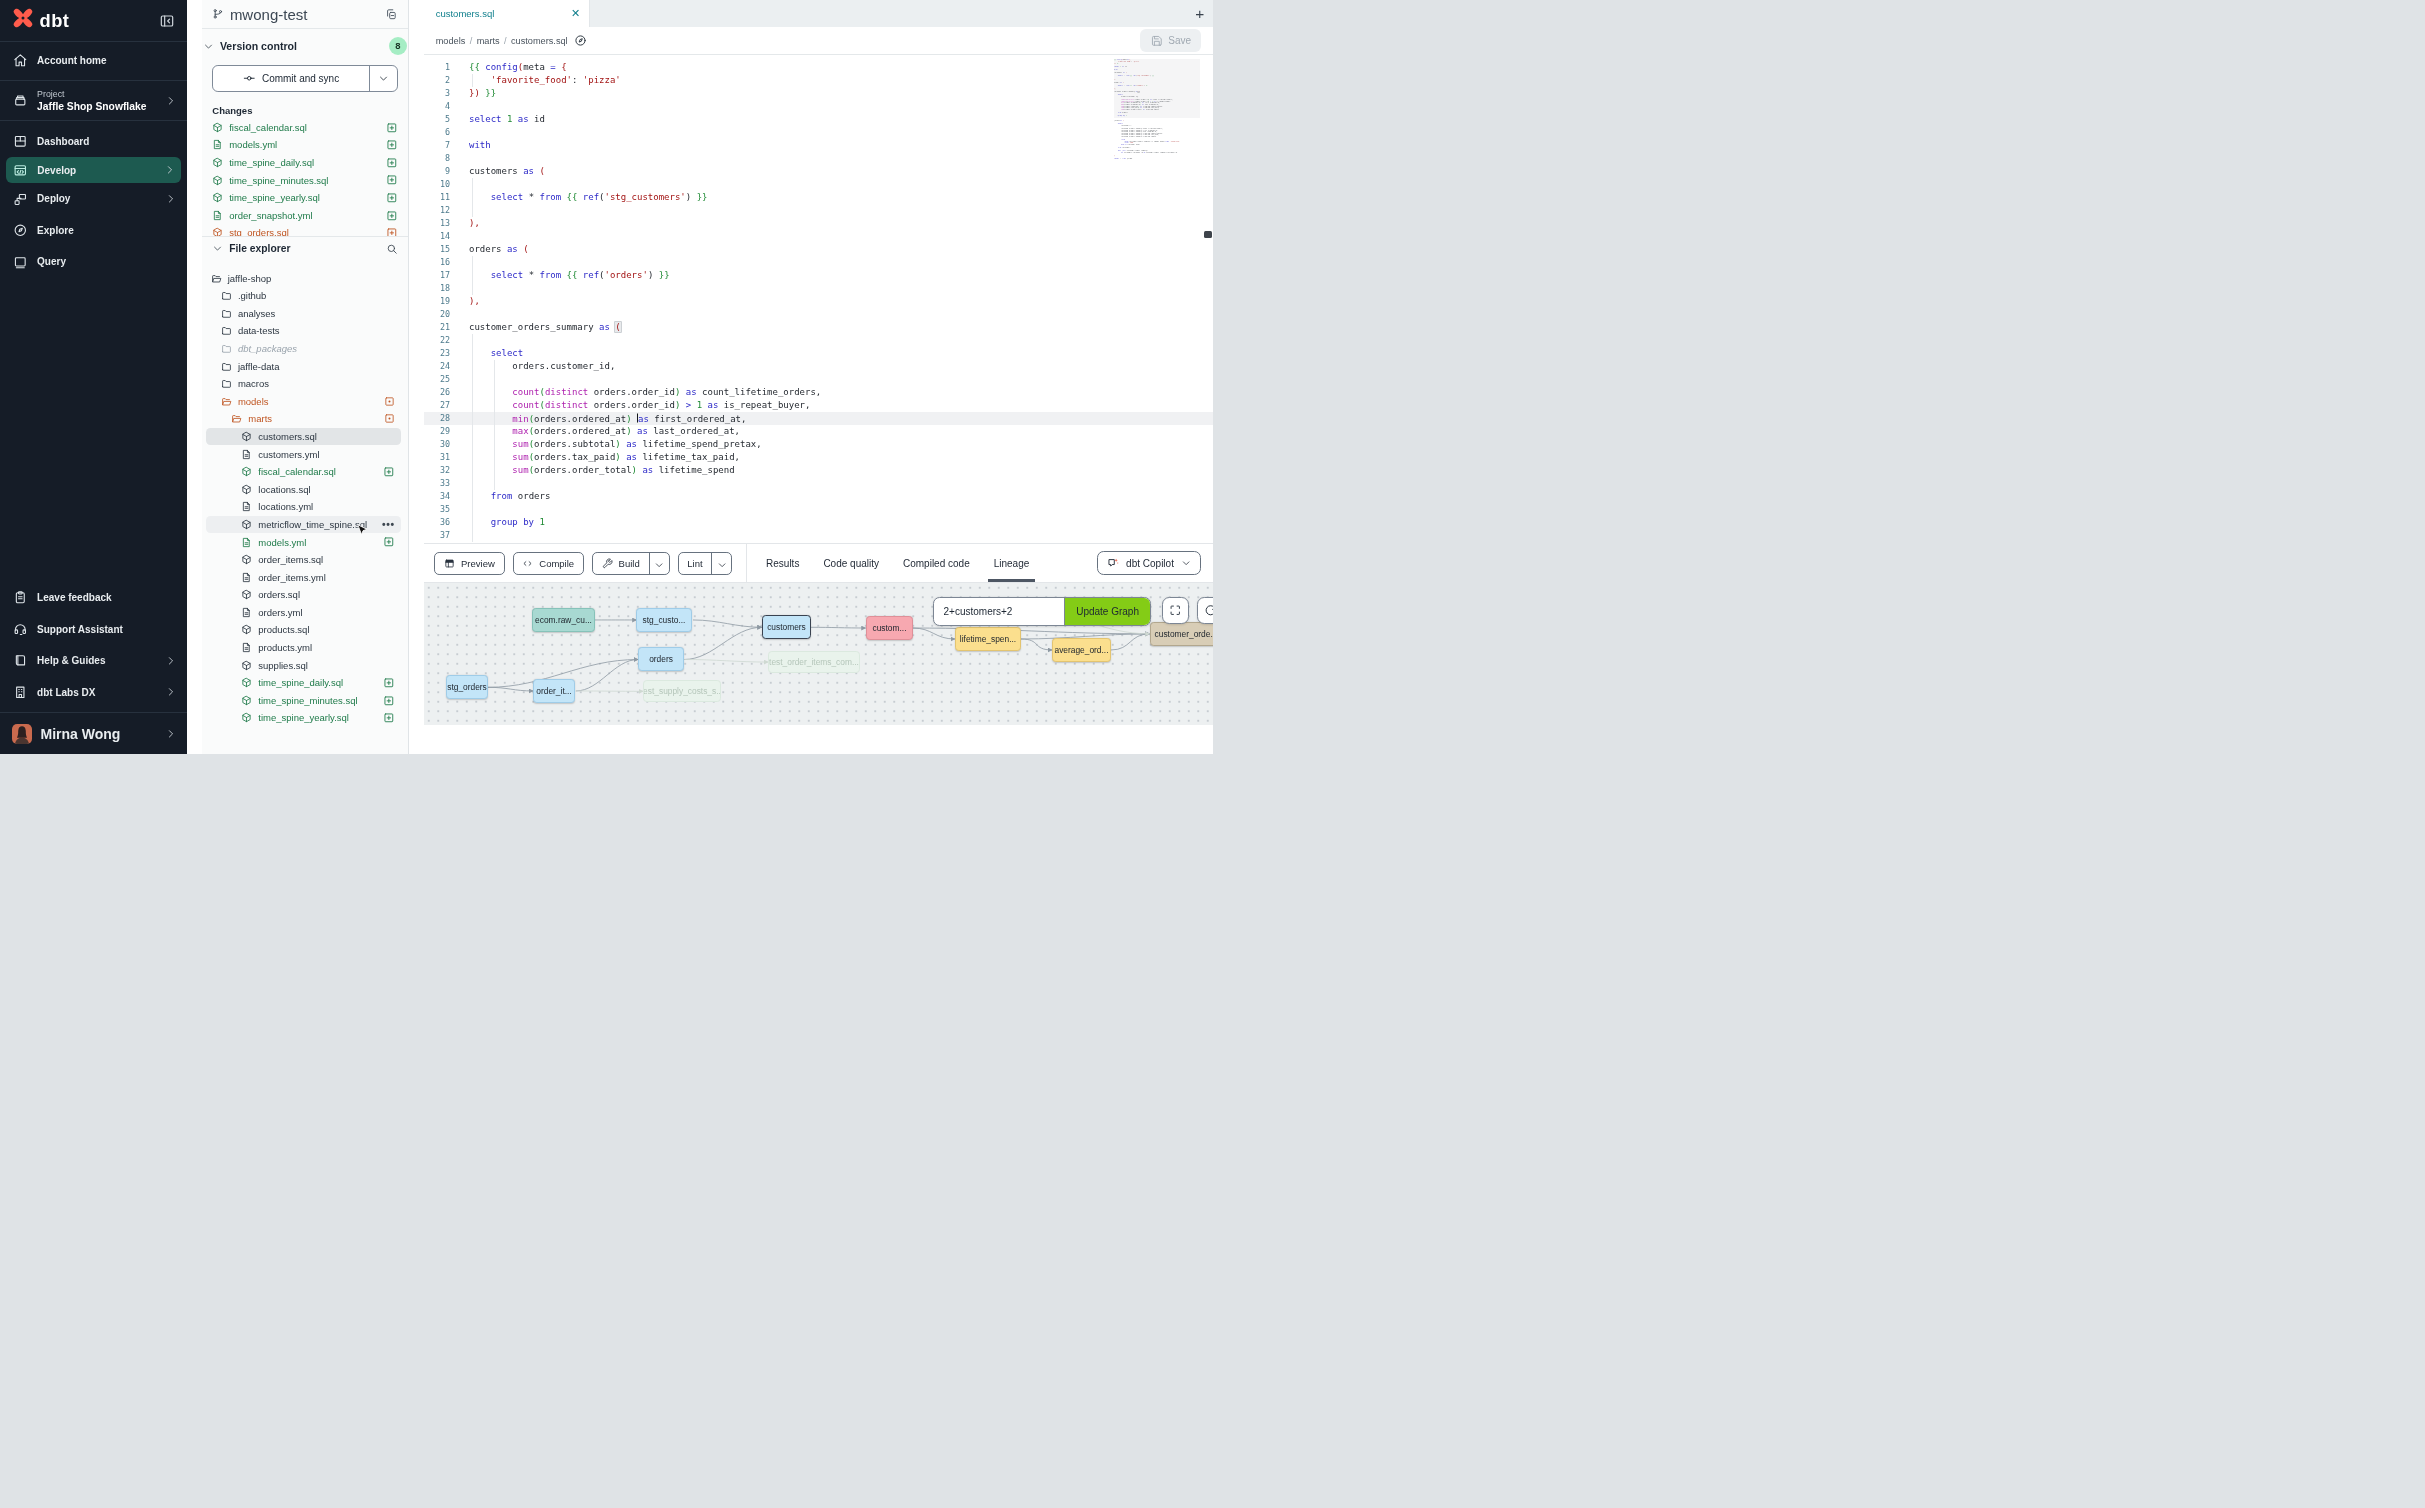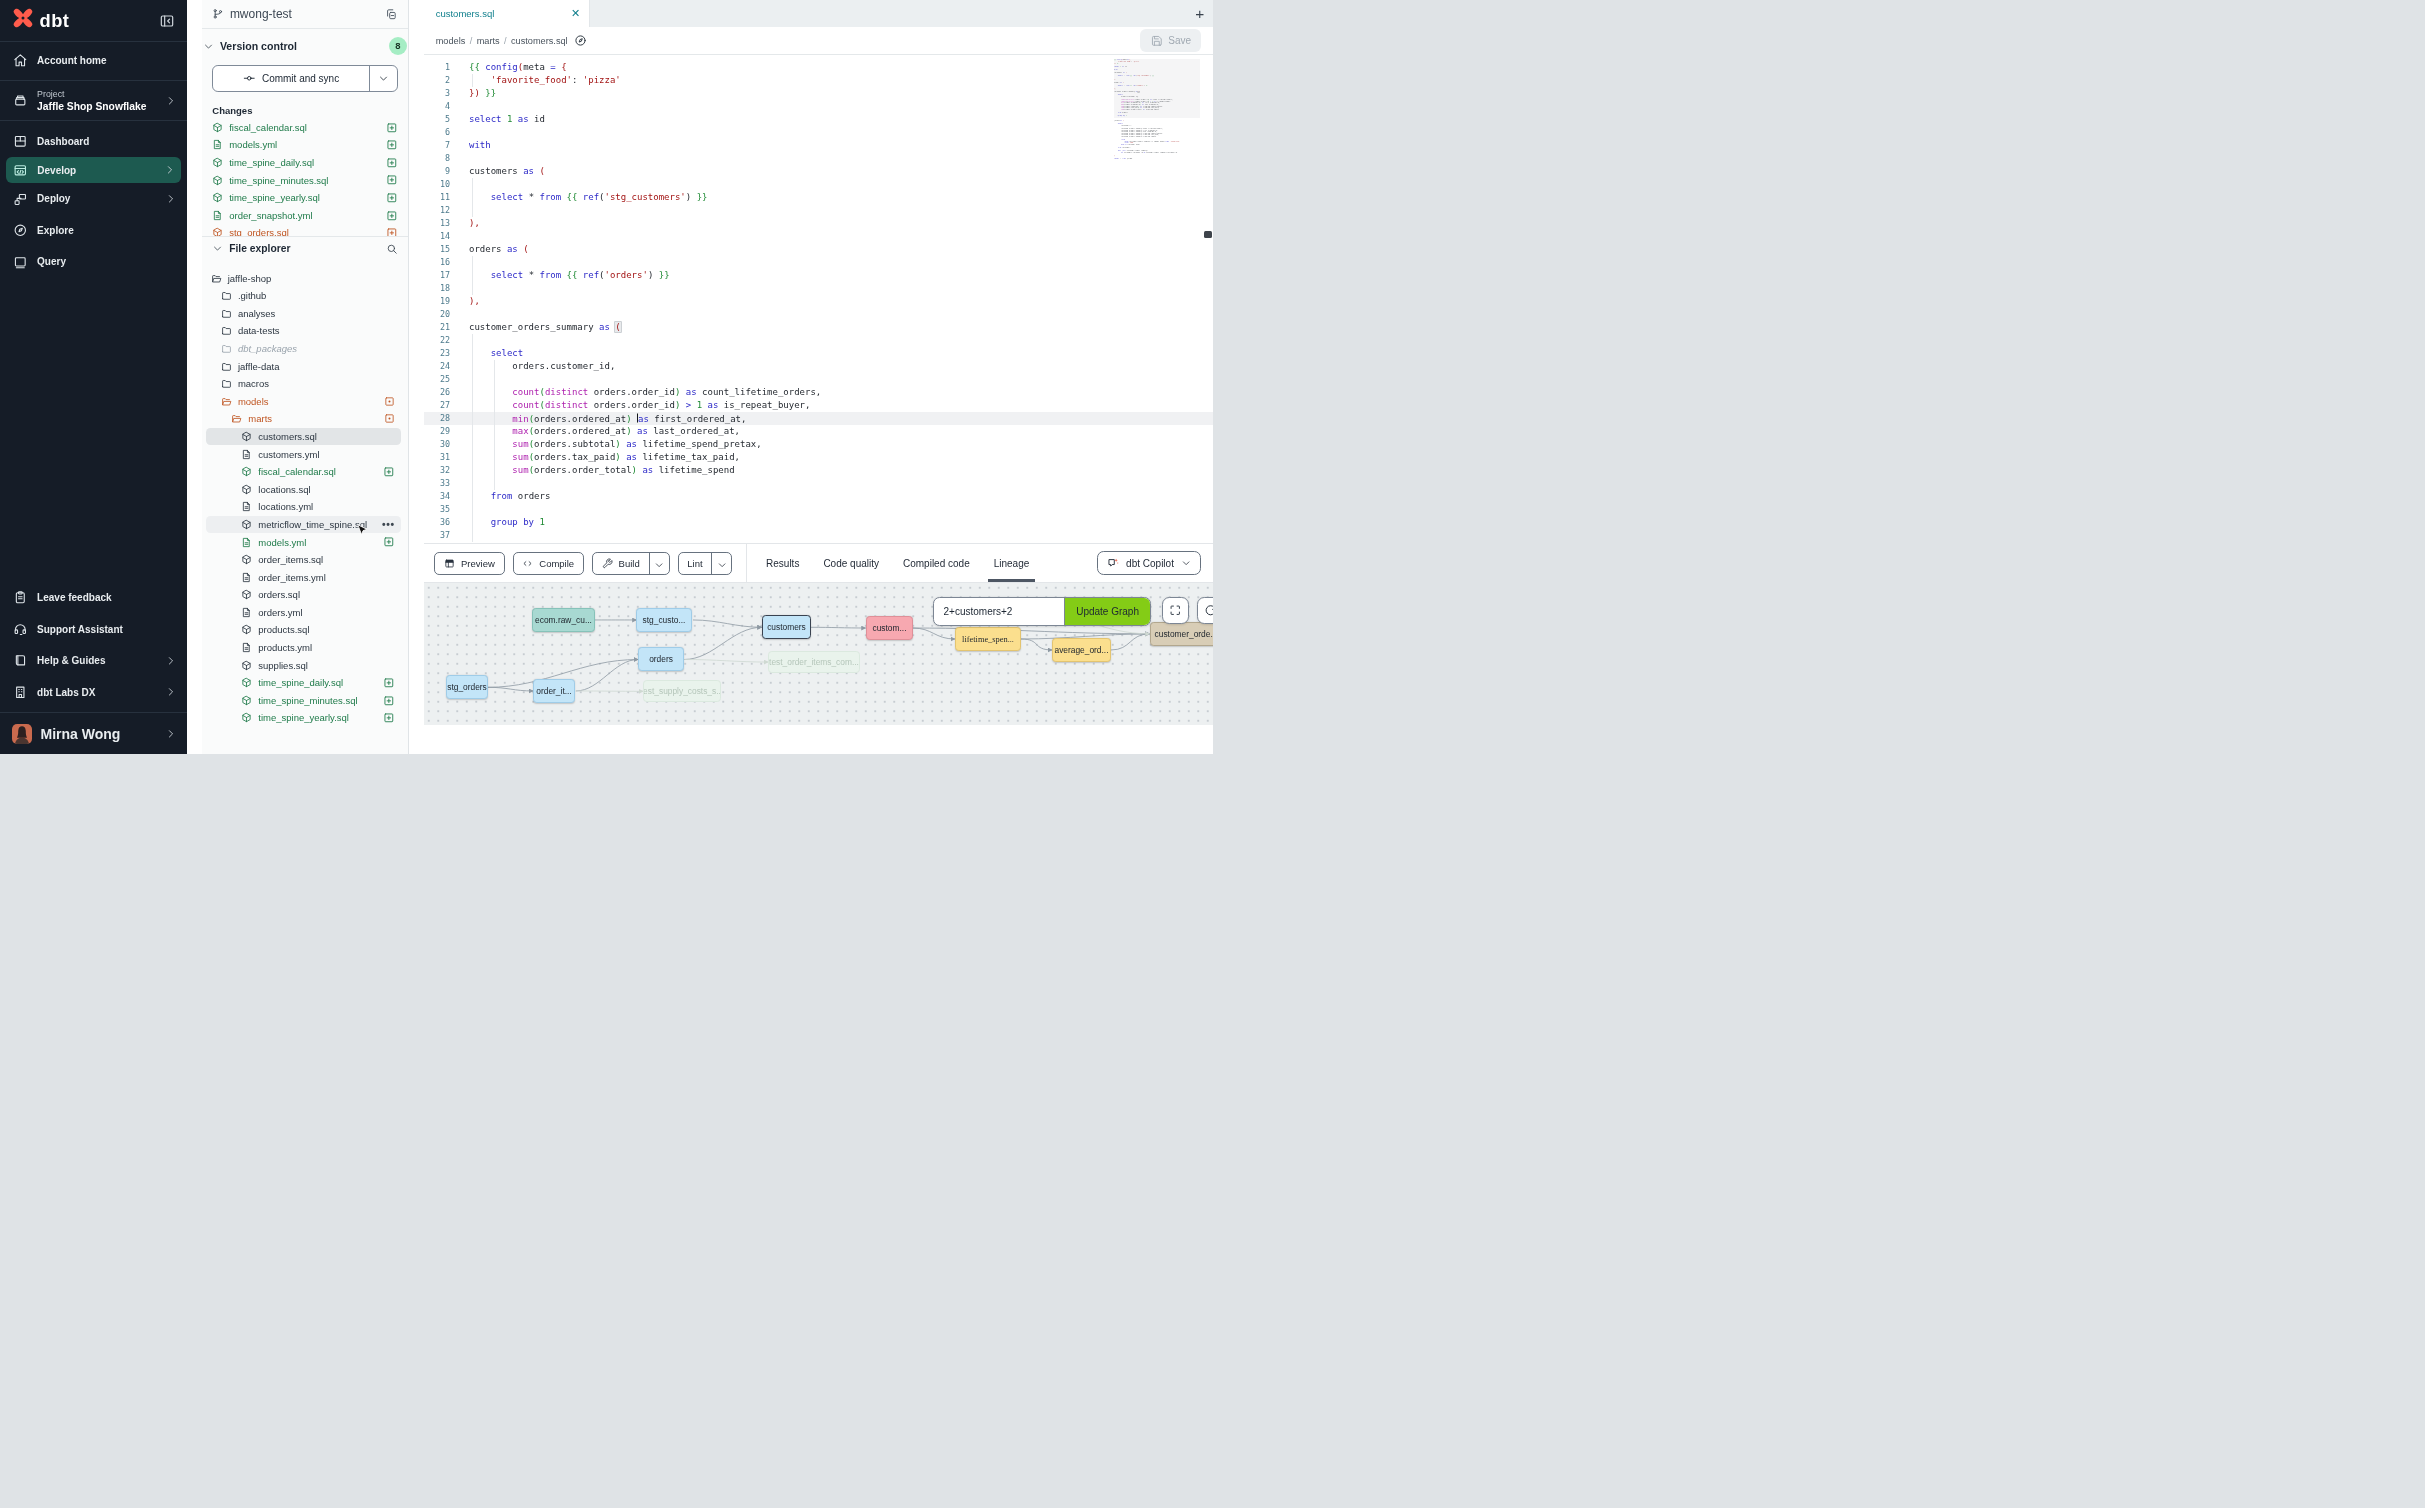--- a/index.html
+++ b/index.html
@@ -27,21 +27,21 @@
   .sb-item.active{background:#1d5a50;border-radius:5.9px;margin:0 5.9px;padding:0 5.9px 0 7.3px;height:26px;}
   .sb-item.active .ic{color:#bdeee2;}
   .sb-spacer{flex:1;}
   .sb-user{display:flex;align-items:center;gap:8.8px;height:41px;padding:0 10.3px 0 11.7px;cursor:pointer;}
   .sb-user .avatar{width:20px;height:20px;border-radius:5.1px;overflow:hidden;flex:0 0 20px;}
   .sb-user .uname{font-size:14px;font-weight:bold;}
   .sb-user .chev{margin-left:auto;width:11.7px;height:11.7px;color:#cfd6dc;}
   
   .left-panel{width:207px;min-width:207px;background:#fafbfb;border-right:0.7px solid #e0e4e7;position:relative;font-size:9.5px;color:#2b3540;}
   .branch-row{height:29px;display:flex;align-items:center;gap:5.9px;padding:0 10.3px;border-bottom:0.7px solid #e4e8ea;color:#3d4854;}
-  .branch-name{font-size:12px;}
+  .branch-name{font-size:15px;}
   .copy-ic{margin-left:auto;width:12.5px;height:12.5px;color:#4a5560;cursor:pointer;}
   .vc-header{height:34px;display:flex;align-items:center;gap:5.9px;padding:0 1px;}
   .vc-title{font-weight:bold;font-size:10.6px;color:#1d2733;}
   .vc-badge{margin-left:auto;width:18.3px;height:18.3px;border-radius:50%;background:#a5edc4;color:#173524;
             display:flex;align-items:center;justify-content:center;font-size:9.5px;font-weight:bold;}
   .hdr-chev{width:11px;height:11px;color:#3c4650;}
   .commit-wrap{padding:1.5px 10.3px 7.3px;}
   .commit-btn{display:flex;width:100%;height:27px;border:1.1px solid #7f8a98;border-radius:5.9px;background:#fff;cursor:pointer;overflow:hidden;}
   .commit-main{flex:1;display:flex;align-items:center;justify-content:center;gap:6.6px;font-size:10px;color:#202a36;font-family:inherit;}
   .commit-main .ic{width:12.5px;height:12.5px;color:#202a36;}
@@ -908,21 +908,21 @@
           <path d="M817 36 C883.9230769230769 36,924.0769230769231 69.5,991 69.5" stroke="#cfd9d2" stroke-width="1.1" fill="none" marker-end="url(#arrg)"></path>
         </svg>
       <div id="lg-nodes">
           <div class="lg-node lg-ghost" style="left: 344px; top: 68px; width: 92px;">test_order_items_com...</div>
           <div class="lg-node lg-ghost" style="left: 219px; top: 97px; width: 78px;">test_supply_costs_s...</div>
           <div class="lg-node lg-ghost-y" style="left: 532px; top: 15.4px; width: 66px;">count_lifetim...</div>
           <div class="lg-node lg-teal" style="left: 108px; top: 25px; width: 63px;">ecom.raw_cu...</div>
           <div class="lg-node lg-blue" style="left: 212px; top: 25px; width: 56px;">stg_custo...</div>
           <div class="lg-node lg-sel" style="left: 338px; top: 32px; width: 49px;">customers</div>
           <div class="lg-node lg-pink" style="left: 442px; top: 33px; width: 47px;">custom...</div>
-          <div class="lg-node lg-yellow" style="left: 531px; top: 44px; width: 66px; font-family: Liberation Serif, serif;">lifetime_spen...</div>
+          <div class="lg-node lg-yellow" style="left: 531px; top: 44px; width: 66px;">lifetime_spen...</div>
           <div class="lg-node lg-yellow" style="left: 628px; top: 55px; width: 59px;">average_ord...</div>
           <div class="lg-node lg-tan" style="left: 726px; top: 39px; width: 72px;">customer_orde...</div>
           <div class="lg-node lg-blue" style="left: 22px; top: 92px; width: 42px;">stg_orders</div>
           <div class="lg-node lg-blue" style="left: 109px; top: 96px; width: 42px;">order_it...</div>
           <div class="lg-node lg-blue" style="left: 214px; top: 64px; width: 46px;">orders</div>
         </div>
       <div class="lg-search">
         <input value="2+customers+2" style="">
         <button class="lg-update">Update Graph</button>
       </div>

